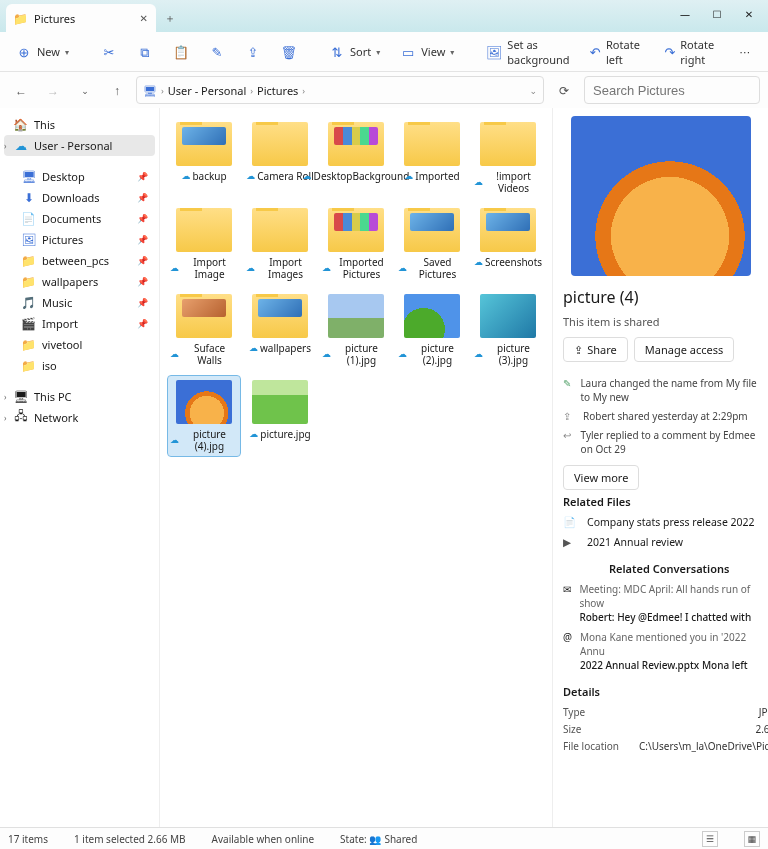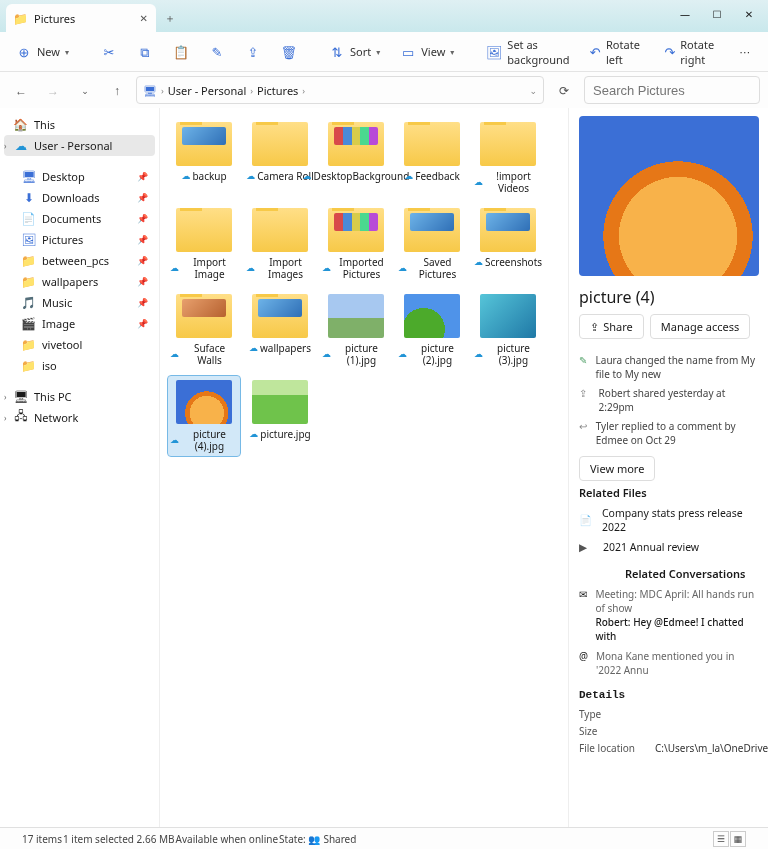--- a/index.html
+++ b/index.html
@@ -41,38 +41,38 @@
   .folder.peek::after{ content:""; position:absolute; top:5px; left:6px; right:6px; height:18px; background:linear-gradient(135deg,#6db3e8,#2f6fb6); border-radius:2px;}
   .peek2::after{ background:linear-gradient(135deg,#e8a06d,#b6612f)!important;}
   .peek3::after{ background:linear-gradient(90deg,#d84a4a 0 20%, #4a8ad8 20% 40%, #d8cc4a 40% 60%, #4ad88f 60% 80%, #b84ad8 80% 100%)!important;}
   .imgthumb{ background:linear-gradient(#a7c8f0 0 55%, #7fb069 55%);}
   .img-bliss{ background:radial-gradient(circle at 35% 80%, #4caa2b 0 42%, #4f93e9 42% 100%);}
   .img-blue{ background:linear-gradient(135deg,#56c5d9,#1f78a6);}
   .img-flower{ background:radial-gradient(circle at 55% 75%, #f8b24a 0 38%, #e67717 38% 48%, #3b6fd6 48% 100%);}
   .img-green{ background:linear-gradient(#bfe69c 0 35%, #6fc34b 35%);}
   .cap{ text-align:center; font-size:10px; line-height:1.2; display:flex; align-items:center; gap:2px;}
   .cloud-sm{ color:#2294d6; font-size:9px;}
-  .details{ width:200px; border-left:1px solid #eee; padding:8px 10px 10px; overflow:auto; font-size:11px;}
+  .details{ width:216px; border-left:1px solid #eee; padding:8px 10px 10px; overflow:auto; font-size:11px;}
   .preview{ width:180px; height:160px; border-radius:4px; margin:0 auto 10px;}
   .dt-title{ font-size:16px; margin-bottom:6px;}
   .dt-shared{ color:#555; margin-bottom:8px;}
   .dt-actions{ display:flex; gap:6px; margin-bottom:14px;}
   .chip{ border:1px solid #ddd; border-radius:4px; padding:4px 10px; font-size:11px; cursor:pointer; display:flex; align-items:center; gap:4px;}
   .sect-h{ font-weight:600; margin:4px 0 6px; font-size:11px;}
   .act-row{ display:flex; gap:8px; align-items:flex-start; font-size:10px; color:#444; margin-bottom:5px;}
   .act-row .ico{ width:12px; color:#5aa570;}
   .viewmore{ display:inline-block; margin-top:4px;}
   .file-row{ display:flex; gap:8px; align-items:center; font-size:10.5px; margin:6px 0;}
   .file-row .ico{ width:16px; color:#555;}
   .conv-row{ display:flex; gap:8px; align-items:flex-start; font-size:10px; margin:6px 0;}
   .conv-row .sub{ color:#666;}
   .conv-row .main{ font-weight:500;}
   .det-grid{ display:grid; grid-template-columns:70px 1fr; gap:3px 6px; font-size:10px; color:#555; margin-top:6px;}
   .det-grid .v{ text-align:right; color:#333;}
-  .statusbar{ height:22px; border-top:1px solid #e0e0e0; background:#fdfdfd; display:flex; align-items:center; padding:0 22px; gap:1px; font-size:10px; color:#444;}
+  .statusbar{ height:22px; border-top:1px solid #e0e0e0; background:#fdfdfd; display:flex; align-items:center; padding:0 8px; gap:26px; font-size:10px; color:#444;}
   .statusbar .grow{flex:1;}
   .sb-ico{ width:16px; height:16px; border:1px solid #ccc; display:flex; align-items:center;justify-content:center; font-size:9px; cursor:pointer;}
 </style>
 </head>
 <body>
 
 <div class="titlebar">
   <div class="tab">
     <span class="side-ico">📁</span>
     <span>Pictures</span>
@@ -211,21 +211,21 @@
           <span>wallpapers</span>
           <span class="pin">📌</span>
         </div>
         <div class="side-item">
           <span class="side-ico" style="color:#b84ad8">🎵</span>
           <span>Music</span>
           <span class="pin">📌</span>
         </div>
         <div class="side-item">
           <span class="side-ico" style="color:#b84ad8">🎬</span>
-          <span>Image</span>
+          <span>Import</span>
           <span class="pin">📌</span>
         </div>
         <div class="side-item">
           <span class="side-ico" style="color:#e8b64a">📁</span>
           <span>vivetool</span>
         </div>
         <div class="side-item">
           <span class="side-ico" style="color:#e8b64a">📁</span>
           <span>iso</span>
         </div>
@@ -262,21 +262,21 @@
         <div class="thumb folder peek peek3"></div>
         <div class="cap">
           <span class="cloud-sm">☁</span>
           <span>DesktopBackground</span>
         </div>
       </div>
       <div class="item">
         <div class="thumb folder "></div>
         <div class="cap">
           <span class="cloud-sm">☁</span>
-          <span>Feedback</span>
+          <span>Imported</span>
         </div>
       </div>
       <div class="item">
         <div class="thumb folder "></div>
         <div class="cap">
           <span class="cloud-sm">☁</span>
           <span>!import Videos</span>
         </div>
       </div>
       <div class="item">
@@ -361,20 +361,21 @@
         <div class="cap">
           <span class="cloud-sm">☁</span>
           <span>picture.jpg</span>
         </div>
       </div>
     </div>
 
   <div class="details">
     <div class="preview img-flower"></div>
     <div class="dt-title">picture (4)</div>
+    <div class="dt-shared">This item is shared</div>
     <div class="dt-actions">
       <div class="chip">
           <span>⇪</span>
           <span>Share</span>
         </div>
       <div class="chip">
           <span>Manage access</span>
         </div>
     </div>
     <div class="act-row">
@@ -406,24 +407,25 @@
       <span class="ico">✉</span>
       <div>
           <div class="sub">Meeting: MDC April: All hands run of show</div>
           <div class="main">Robert: Hey @Edmee! I chatted with</div>
         </div>
     </div>
     <div class="conv-row">
       <span class="ico">@</span>
       <div>
           <div class="sub">Mona Kane mentioned you in '2022 Annu</div>
-        </div>
-    </div>
-
-    <div class="sect-h" style="margin-top:12px;font-family:Liberation Mono, monospace;">Details</div>
+          <div class="main">2022 Annual Review.pptx Mona left</div>
+        </div>
+    </div>
+
+    <div class="sect-h" style="margin-top:12px;">Details</div>
     <div class="det-grid">
       <div>Type</div>
         <div class="v">JPG File</div>
       <div>Size</div>
         <div class="v">2.66 MB</div>
       <div>File location</div>
         <div class="v">C:\Users\m_la\OneDrive\Pictures</div>
 
     </div>
     

